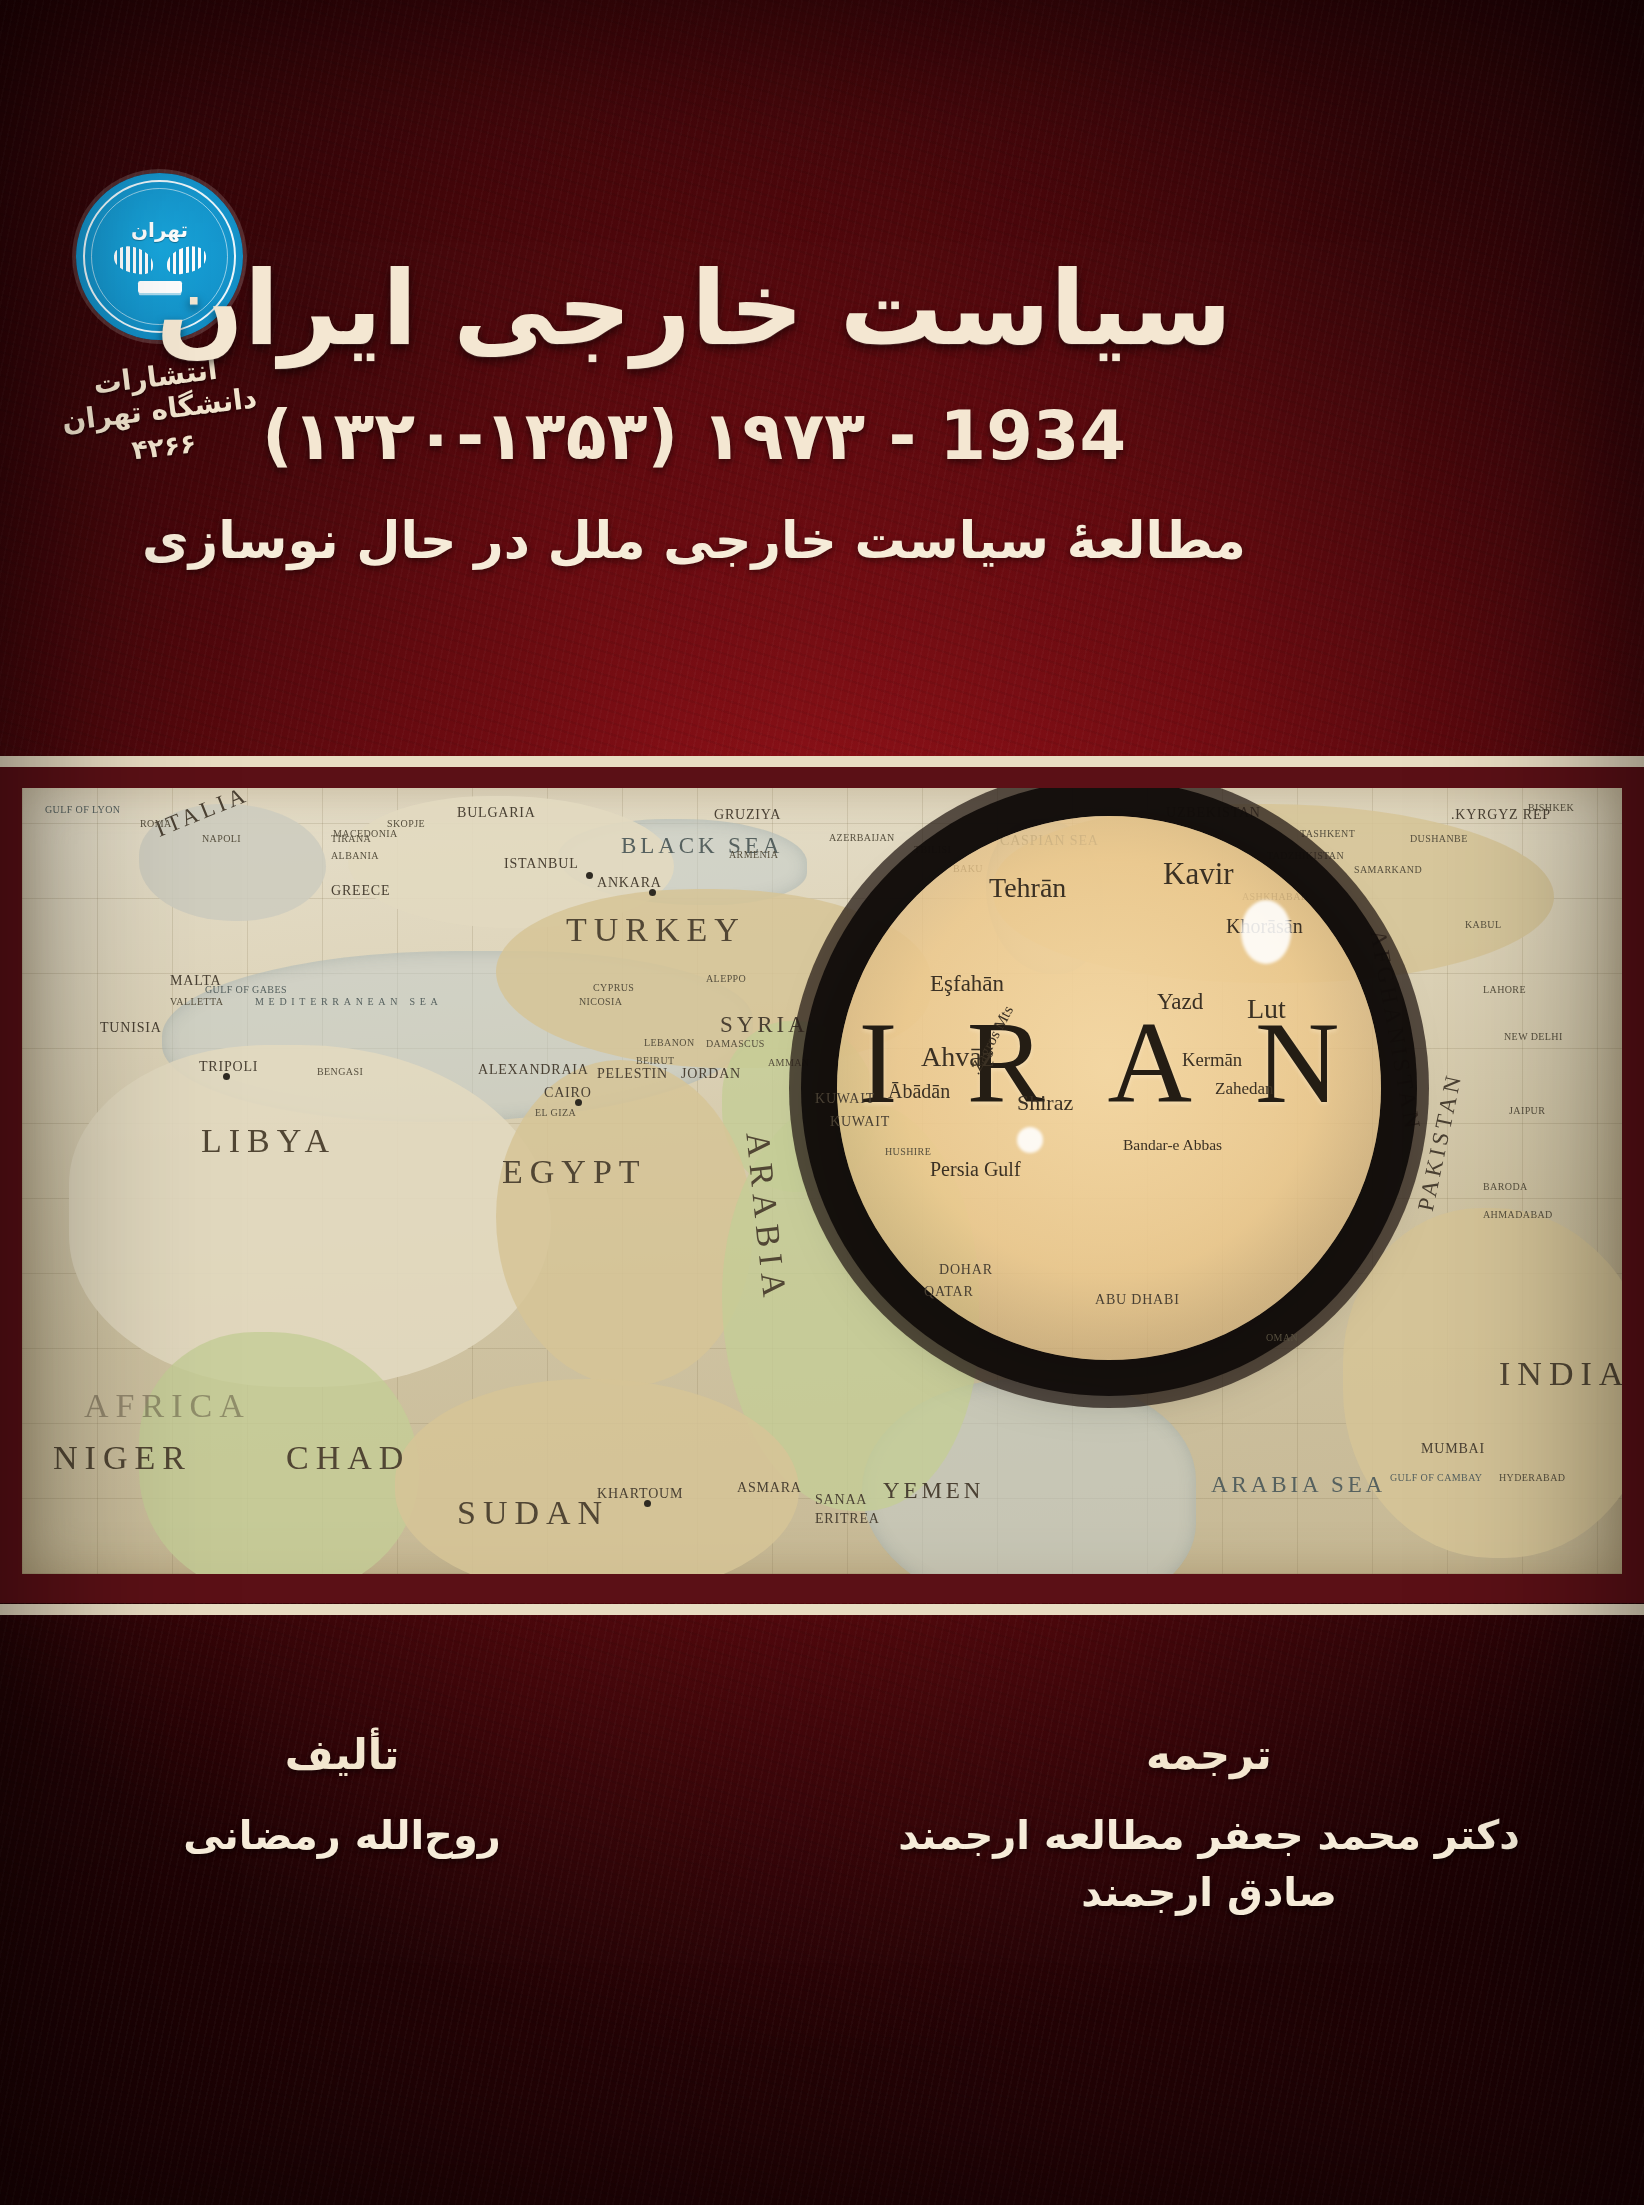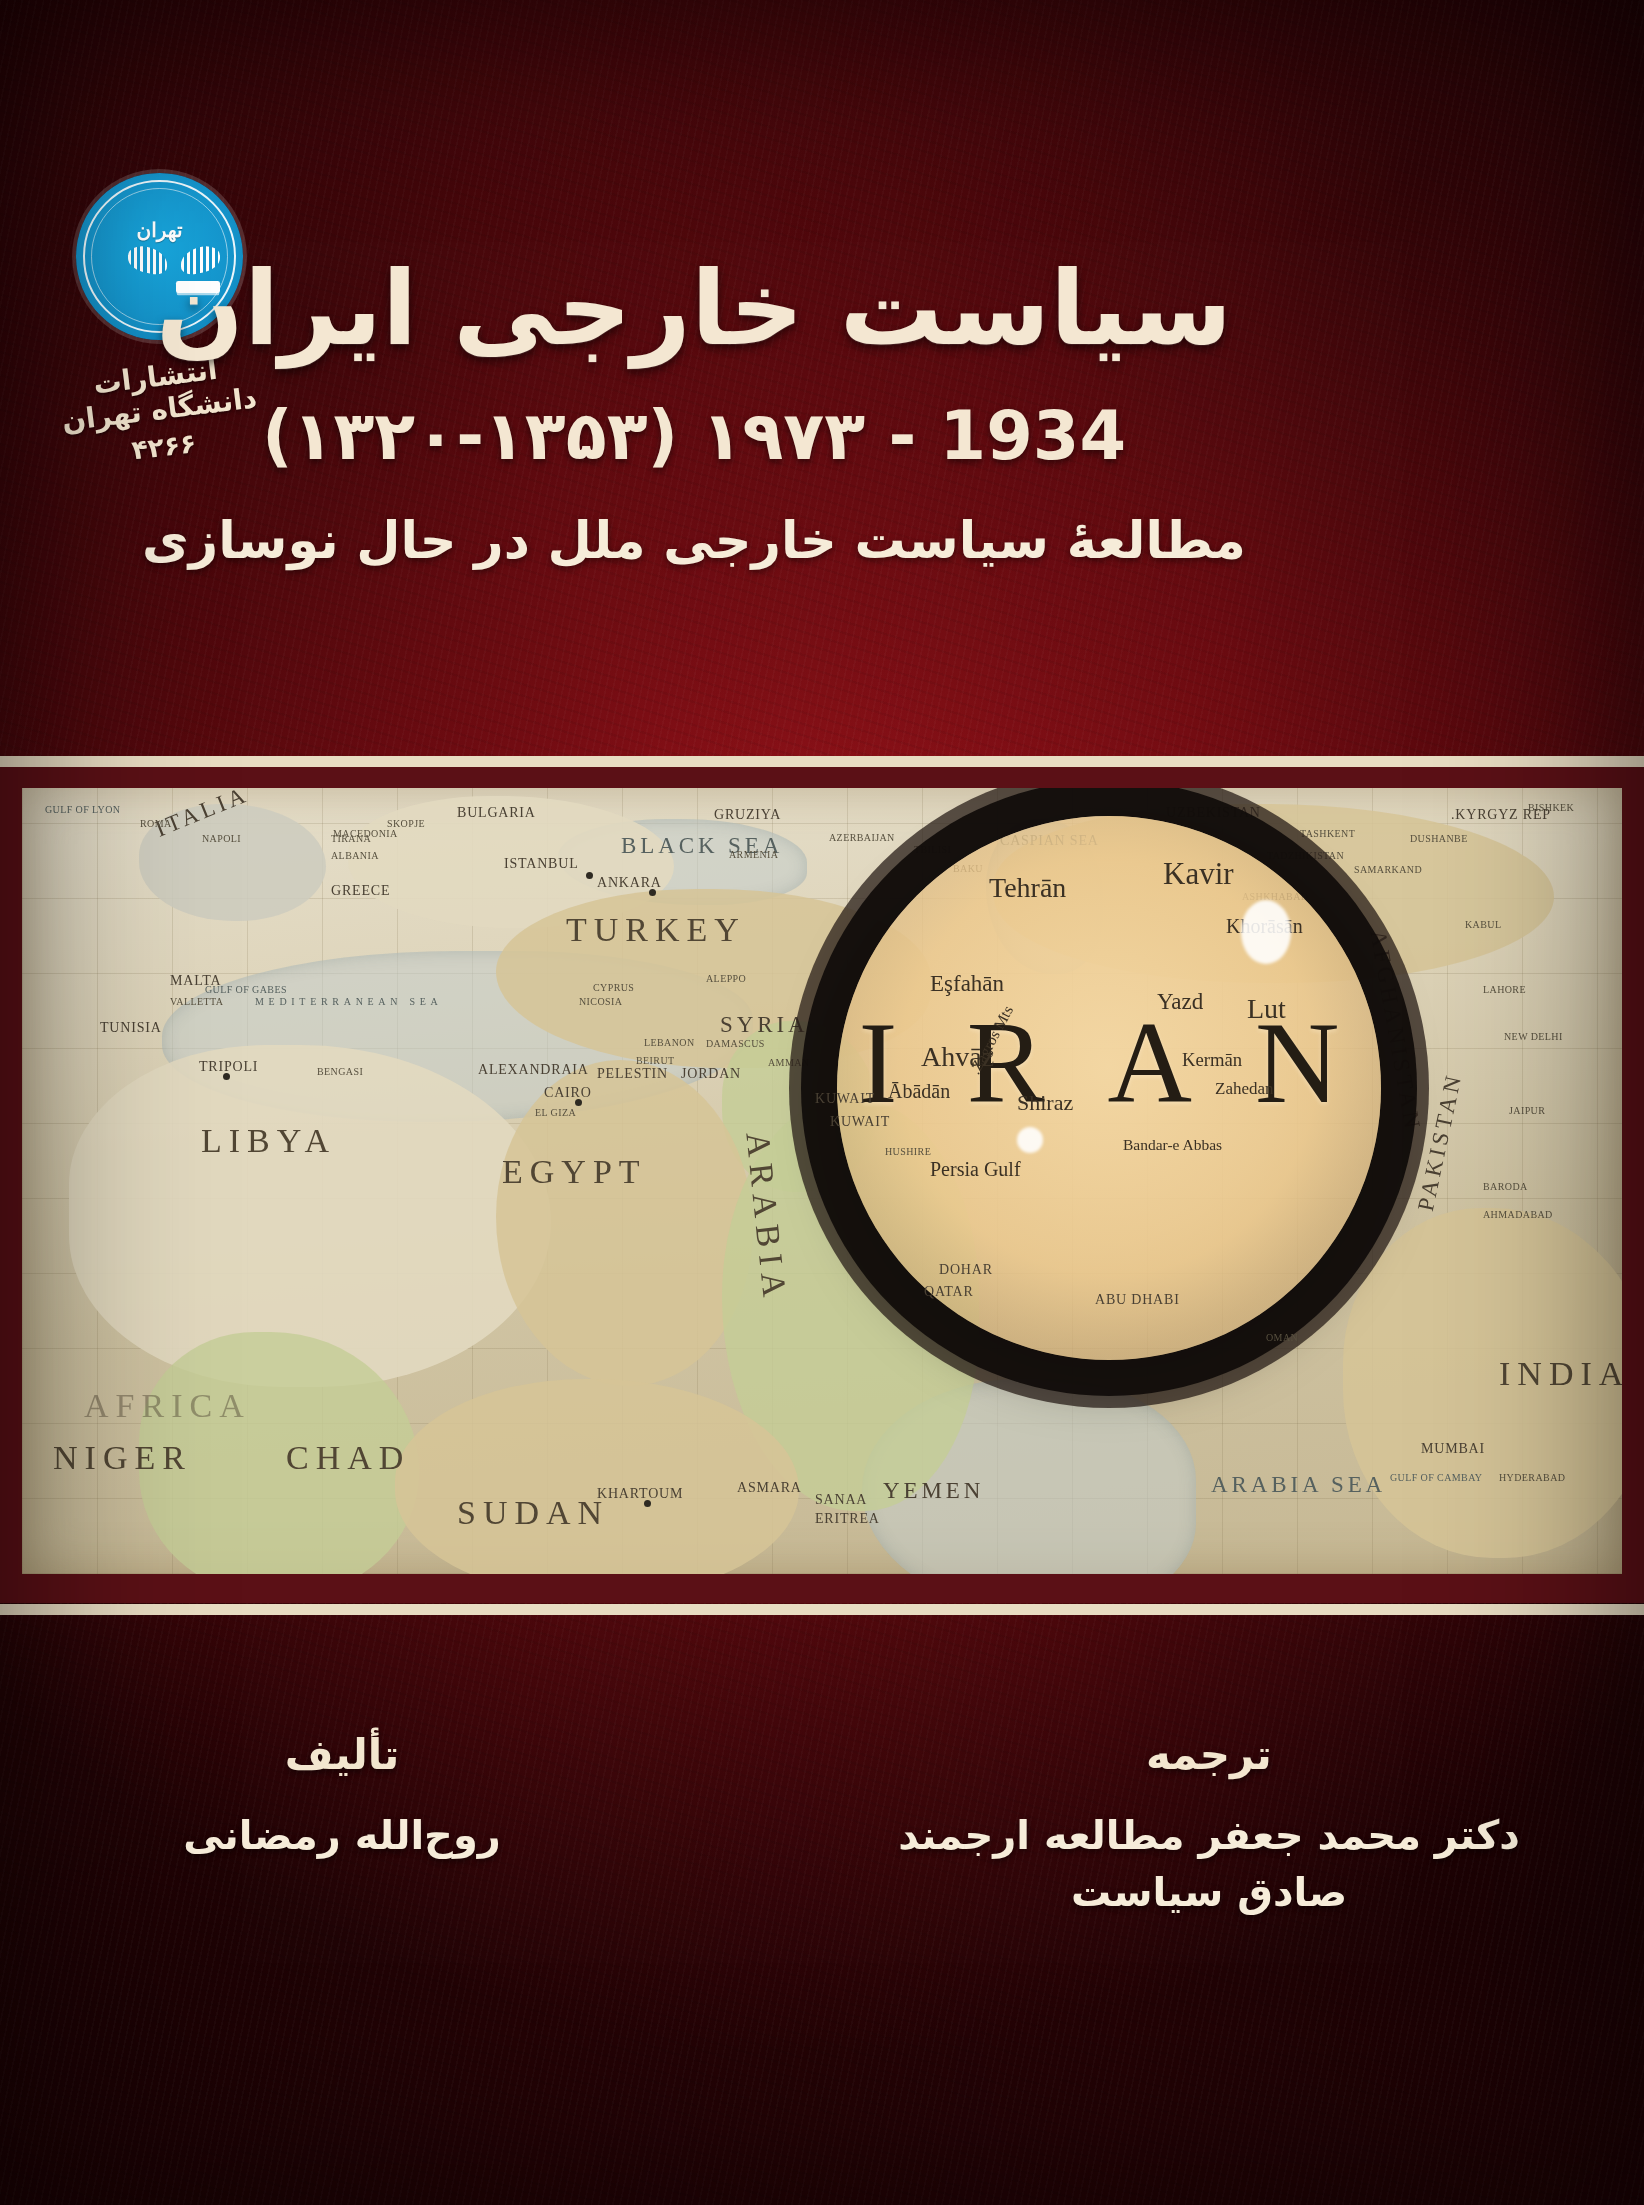--- a/index.html
+++ b/index.html
@@ -77,24 +77,24 @@
     inset: 14.8px;
     border-radius: 50%;
     border: 1.6px solid rgba(255,255,255,0.55);
   }
   .seal-inner {
     position: absolute;
     inset: 23px;
     border-radius: 50%;
     display: flex;
     flex-direction: column;
+    align-items: center;
     justify-content: center;
     color: #ffffff;
     line-height: 1;
-    font-family: Liberation Serif, serif;
   }
   .seal-text-top {
     font-size: 20px;
     font-weight: bold;
     letter-spacing: 0.8px;
     margin-bottom: 3.1px;
     text-shadow: 0 0.8px 0.8px rgba(0,0,0,0.3);
   }
   .seal-wings {
     width: 92px;
@@ -534,21 +534,21 @@
   </div>
 
   <div class="band-bottom-rule"></div>
 
   <div class="bottom-section">
     <div class="credits">
 
       <div class="credit-col translator">
         <div class="credit-head">ترجمه</div>
         <div class="credit-name">دکتر محمد جعفر مطالعه ارجمند</div>
-        <div class="credit-name">صادق سیاست</div>
+        <div class="credit-name">صادق ارجمند</div>
       </div>
 
       <div class="credit-col author">
         <div class="credit-head">تألیف</div>
         <div class="credit-name">روح‌الله رمضانی</div>
       </div>
 
     </div>
   </div>
 

